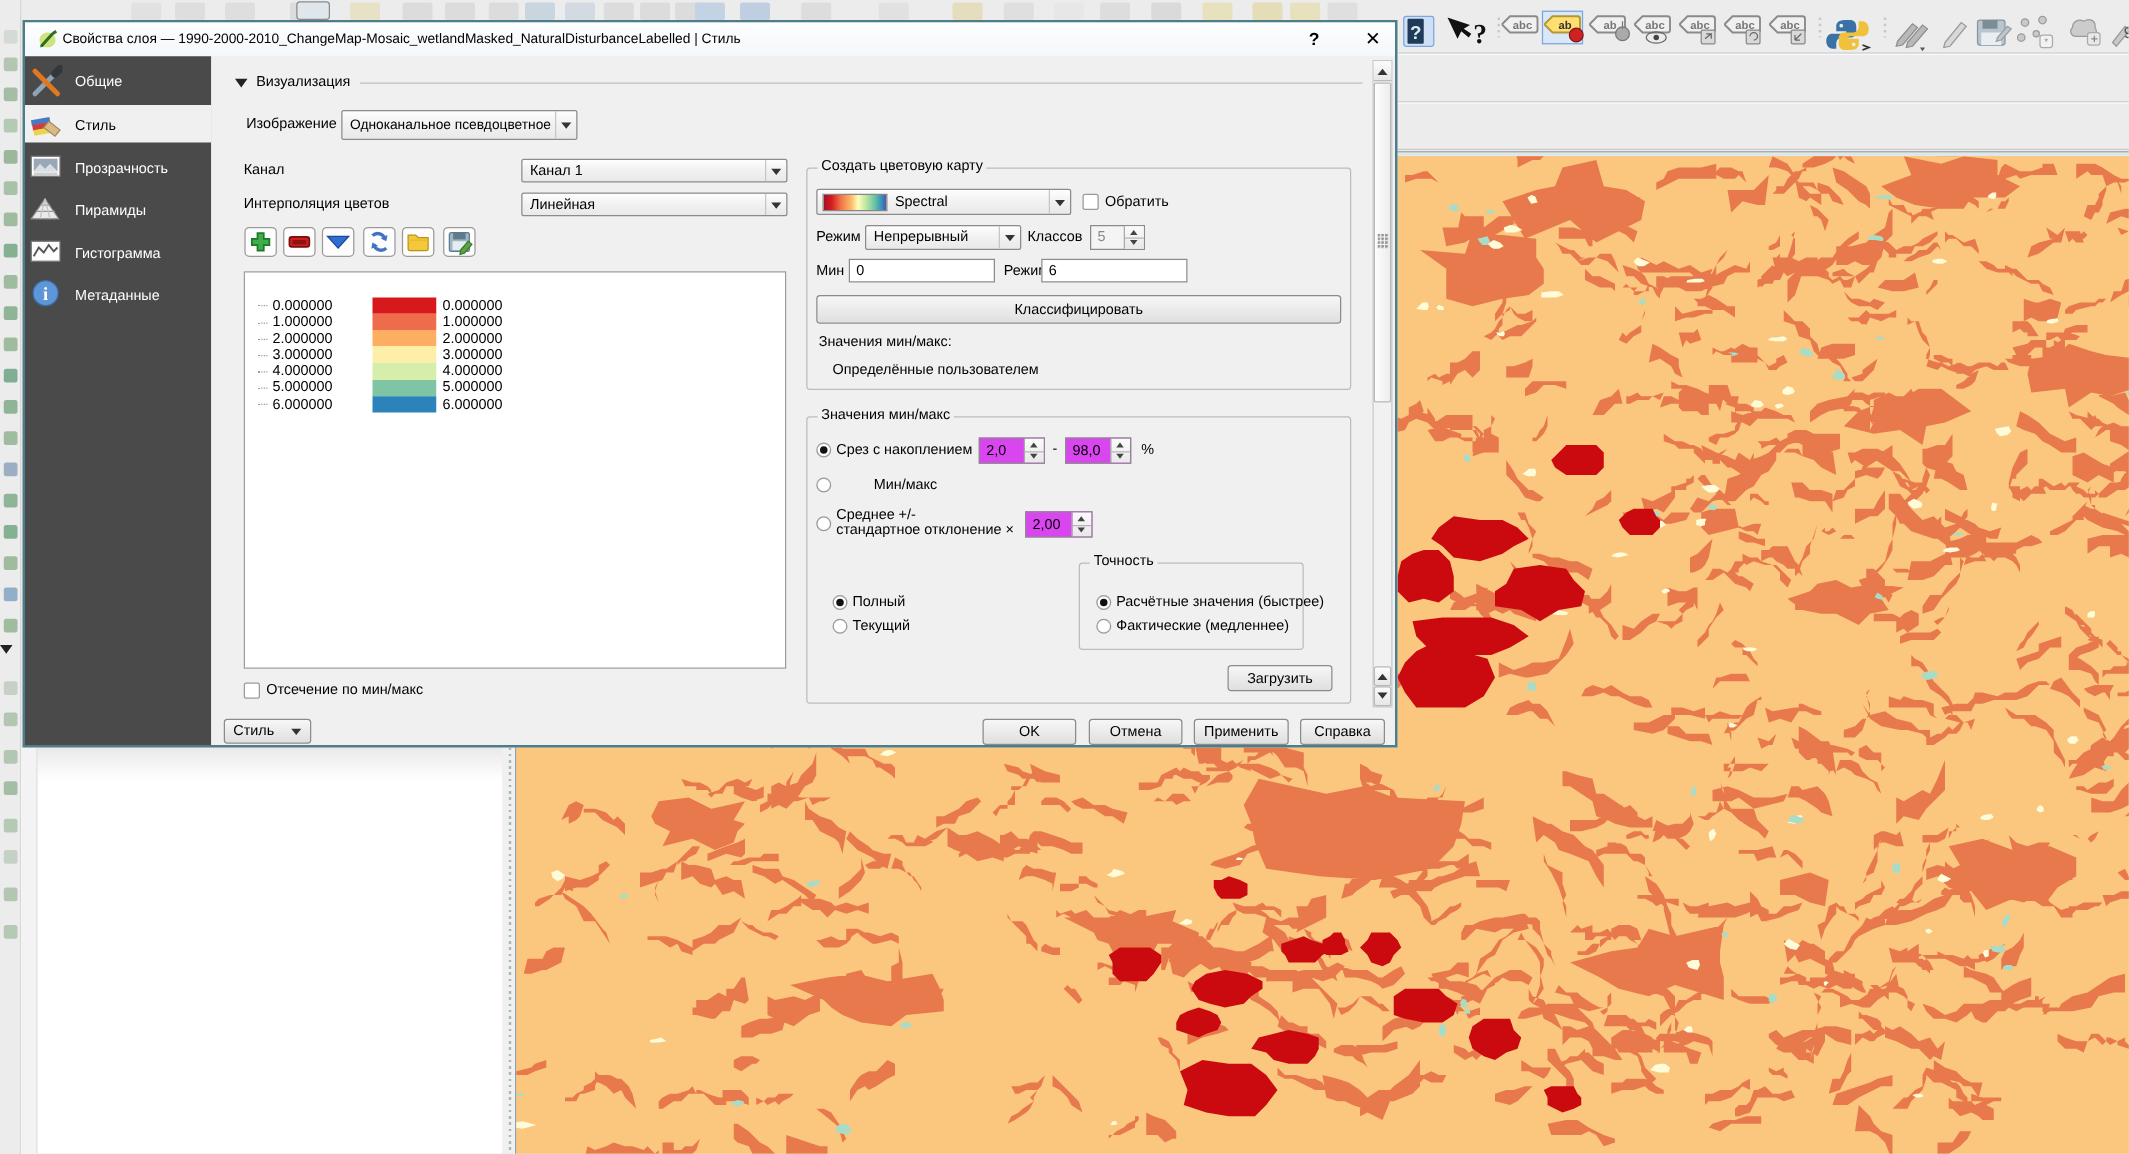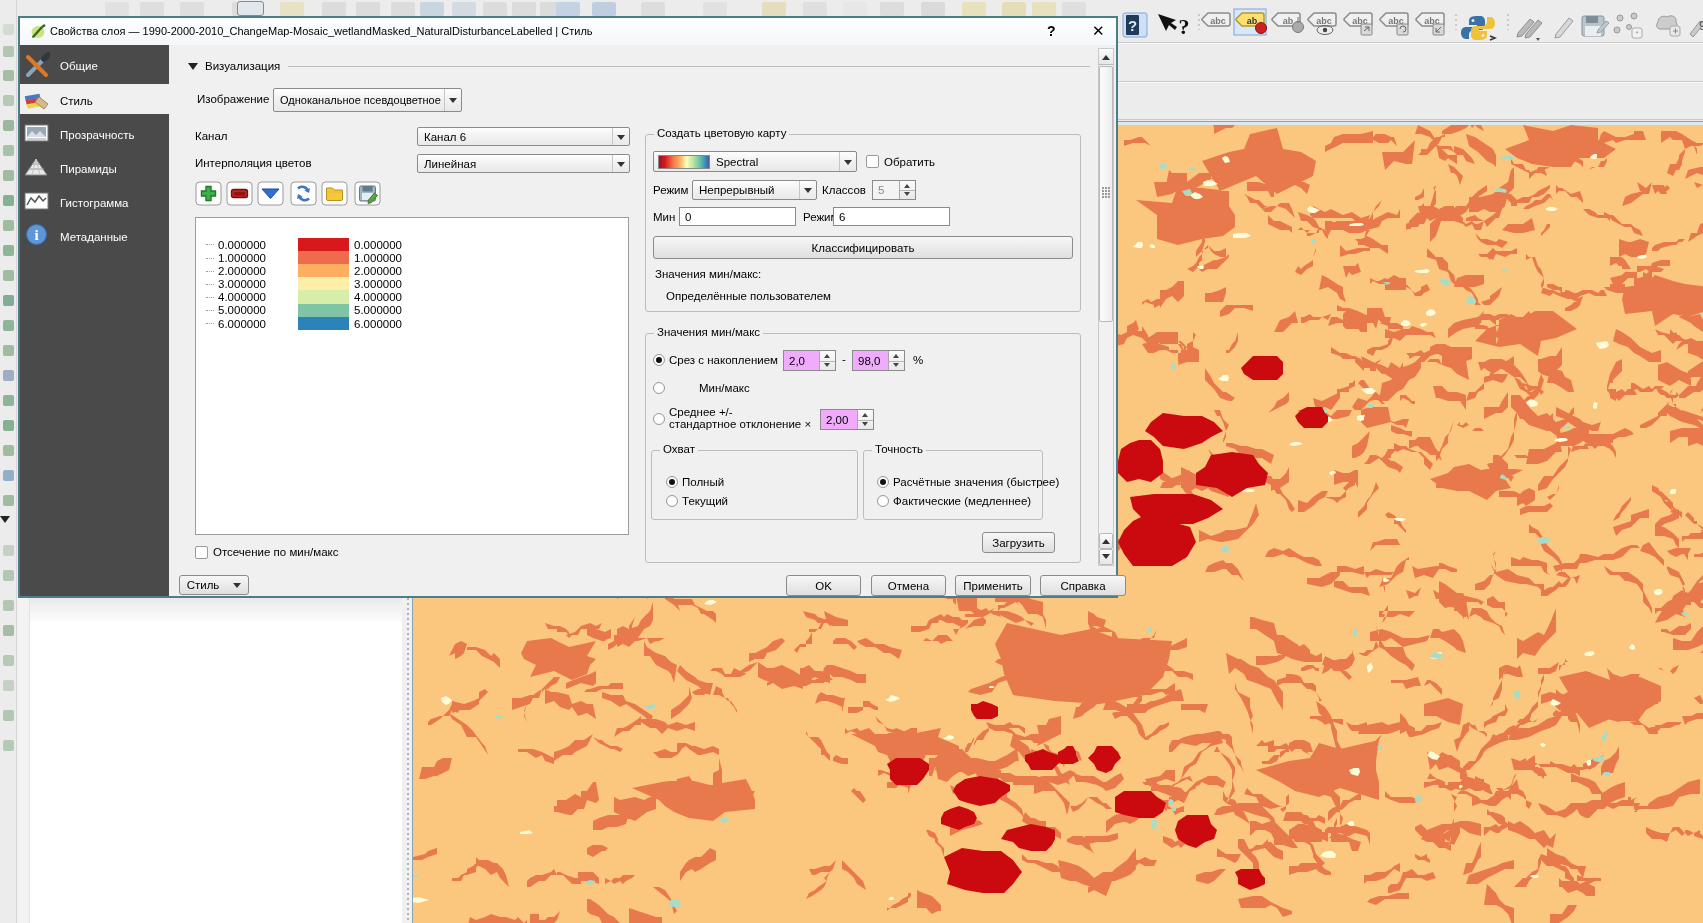--- a/index.html
+++ b/index.html
@@ -10,21 +10,21 @@
  background:linear-gradient(#fefefe,#f2f2f2 45%,#e9e9e9);font-size:11.5px;color:#000}
 .combo .tx{position:absolute;left:6px;top:50%;transform:translateY(-50%);white-space:nowrap}
 .combo .ar{position:absolute;right:0;top:0;bottom:0;width:17px;border-left:1px solid #c6c6c6}
 .combo .ar:after{content:"";position:absolute;left:50%;top:50%;margin:-2px 0 0 -4px;
  border:4px solid transparent;border-top:5px solid #333;border-bottom:none}
 .btn{position:absolute;border:1px solid #8b8b8b;border-radius:3px;
  background:linear-gradient(#f7f7f7,#ececec 45%,#dfdfdf);font-size:11.5px;color:#000;
  display:flex;align-items:center;justify-content:center;white-space:nowrap}
 .inp{position:absolute;border:1px solid #8b8b8b;background:#fff;font-size:11.5px;color:#000}
 .inp span{position:absolute;left:5px;top:50%;transform:translateY(-50%)}
-.spin{position:absolute;border:1px solid #8b8b8b;background:#f0abfc;font-size:11.5px}
+.spin{position:absolute;border:1px solid #8b8b8b;background:#d946ef;font-size:11.5px}
 .spin .v{position:absolute;left:5px;top:50%;transform:translateY(-50%)}
 .spin .bt{position:absolute;right:0;top:0;bottom:0;width:16px;
  background:linear-gradient(#fbfbfb,#e8e8e8);border-left:1px solid #a9a9a9}
 .spin .bt:before{content:"";position:absolute;left:50%;top:28%;margin-left:-3.5px;
  border:3.5px solid transparent;border-bottom:4px solid #444;border-top:none;transform:translateY(-50%)}
 .spin .bt:after{content:"";position:absolute;left:50%;top:74%;margin-left:-3.5px;
  border:3.5px solid transparent;border-top:4px solid #444;border-bottom:none;transform:translateY(-50%)}
 .spin .bt i{position:absolute;left:0;right:0;top:50%;height:1px;background:#b5b5b5}
 .gbox{position:absolute;border:1px solid #bcbcbc;border-radius:3px}
 .gbox .cap{position:absolute;top:-8px;left:8px;background:#f0f0f0;padding:0 3px;font-size:11.5px;white-space:nowrap}
@@ -248,21 +248,21 @@
     <div class="abs" style="left:188px;top:63px;width:0;height:0;border:5px solid transparent;border-top:7px solid #222"></div>
     <div class="lbl" style="position:absolute;left:205px;top:60px">Визуализация</div>
     <div class="abs" style="left:288px;top:66px;width:802px;height:1px;background:#bdbdbd"></div>
     <div class="lbl" style="position:absolute;left:197px;top:93px">Изображение</div>
     <div class="combo" style="left:273px;top:88px;width:189px;height:24px">
       <span class="tx" style="font-size:11px">Одноканальное псевдоцветное</span>
       <span class="ar"></span>
     </div>
     <div class="lbl" style="position:absolute;left:195px;top:130px">Канал</div>
     <div class="combo" style="left:417px;top:127px;width:213px;height:19px">
-      <span class="tx">Канал 6</span>
+      <span class="tx">Канал 1</span>
       <span class="ar"></span>
     </div>
     <div class="lbl" style="position:absolute;left:195px;top:157px">Интерполяция цветов</div>
     <div class="combo" style="left:417px;top:154px;width:213px;height:19px">
       <span class="tx">Линейная</span>
       <span class="ar"></span>
     </div>
     <svg class="abs" style="left:194px;top:181px" width="190" height="26" viewBox="0 0 190 26">
       <rect x="2" y="1" width="25" height="23" rx="3.5" fill="#fdfdfd" stroke="#9a9a9a"></rect>
       <rect x="33" y="1" width="25" height="23" rx="3.5" fill="#fdfdfd" stroke="#9a9a9a"></rect>
@@ -375,45 +375,42 @@
     <div class="radio" style="left:653px;top:382px"></div>
     <div class="rtxt" style="left:699px;top:382px">Мин/макс</div>
     <div class="radio" style="left:653px;top:413px"></div>
     <div class="rtxt" style="left:669px;top:406px">Среднее +/-<br>стандартное отклонение ×</div>
     <div class="spin" style="left:820px;top:409px;width:54px;height:21px">
       <span class="v">2,00</span>
       <span class="bt">
         <i></i>
       </span>
     </div>
-    <div class="gbox" style="left:651px;top:450px;width:207px;height:70px">
-      <span class="cap">Охват</span>
-    </div>
     <div class="radio on" style="left:666px;top:476px"></div>
     <div class="rtxt" style="left:682px;top:476px">Полный</div>
     <div class="radio" style="left:666px;top:495px"></div>
     <div class="rtxt" style="left:682px;top:495px">Текущий</div>
     <div class="gbox" style="left:863px;top:450px;width:180px;height:70px">
       <span class="cap">Точность</span>
     </div>
     <div class="radio on" style="left:877px;top:476px"></div>
     <div class="rtxt" style="left:893px;top:476px">Расчётные значения (быстрее)</div>
     <div class="radio" style="left:877px;top:495px"></div>
     <div class="rtxt" style="left:893px;top:495px">Фактические (медленнее)</div>
-    <div class="btn" style="left:982px;top:532px;width:73px;height:21px">Загрузить</div>
+    <div class="btn" style="left:982px;top:532px;width:84px;height:21px">Загрузить</div>
     <div class="abs" style="left:1098px;top:48px;width:16px;height:518px;background:#f1f1f1;border:1px solid #c9c9c9">
       <div class="abs" style="left:0px;top:0px;width:14px;height:16px;background:linear-gradient(#fcfcfc,#e6e6e6);border-bottom:1px solid #b9b9b9">
         <span style="position:absolute;left:50%;top:50%;margin:-2px 0 0 -4px;border:4px solid transparent;border-bottom:5px solid #333;border-top:none"></span>
       </div>
       <div class="abs" style="left:0px;top:17px;width:14px;height:256px;background:linear-gradient(90deg,#fdfdfd,#ededed);border:1px solid #b9b9b9;border-radius:2px">
         <div class="abs" style="left:2px;top:120px;width:9px;height:12px;background:radial-gradient(circle 1px at 1px 1px,#9a9a9a 1px,transparent 1.5px) 0 0/3px 3px"></div>
       </div>
       <div class="abs" style="left:0px;top:484px;width:14px;height:16px;background:linear-gradient(#fcfcfc,#e6e6e6);border:1px solid #b9b9b9;border-radius:2px">
         <span style="position:absolute;left:50%;top:50%;margin:-2px 0 0 -4px;border:4px solid transparent;border-bottom:5px solid #333;border-top:none"></span>
       </div>
       <div class="abs" style="left:0px;top:500px;width:14px;height:16px;background:linear-gradient(#fcfcfc,#e6e6e6);border:1px solid #b9b9b9;border-radius:2px">
         <span style="position:absolute;left:50%;top:50%;margin:-3px 0 0 -4px;border:4px solid transparent;border-top:5px solid #333;border-bottom:none"></span>
       </div>
     </div>
     <div class="btn" style="left:786px;top:575px;width:75px;height:21px">OK</div>
     <div class="btn" style="left:871px;top:575px;width:75px;height:21px">Отмена</div>
     <div class="btn" style="left:955px;top:575px;width:76px;height:21px">Применить</div>
-    <div class="btn" style="left:1040px;top:575px;width:86px;height:21px">Справка</div>
+    <div class="btn" style="left:1040px;top:575px;width:68px;height:21px">Справка</div>
   </div>
 </body></html>

